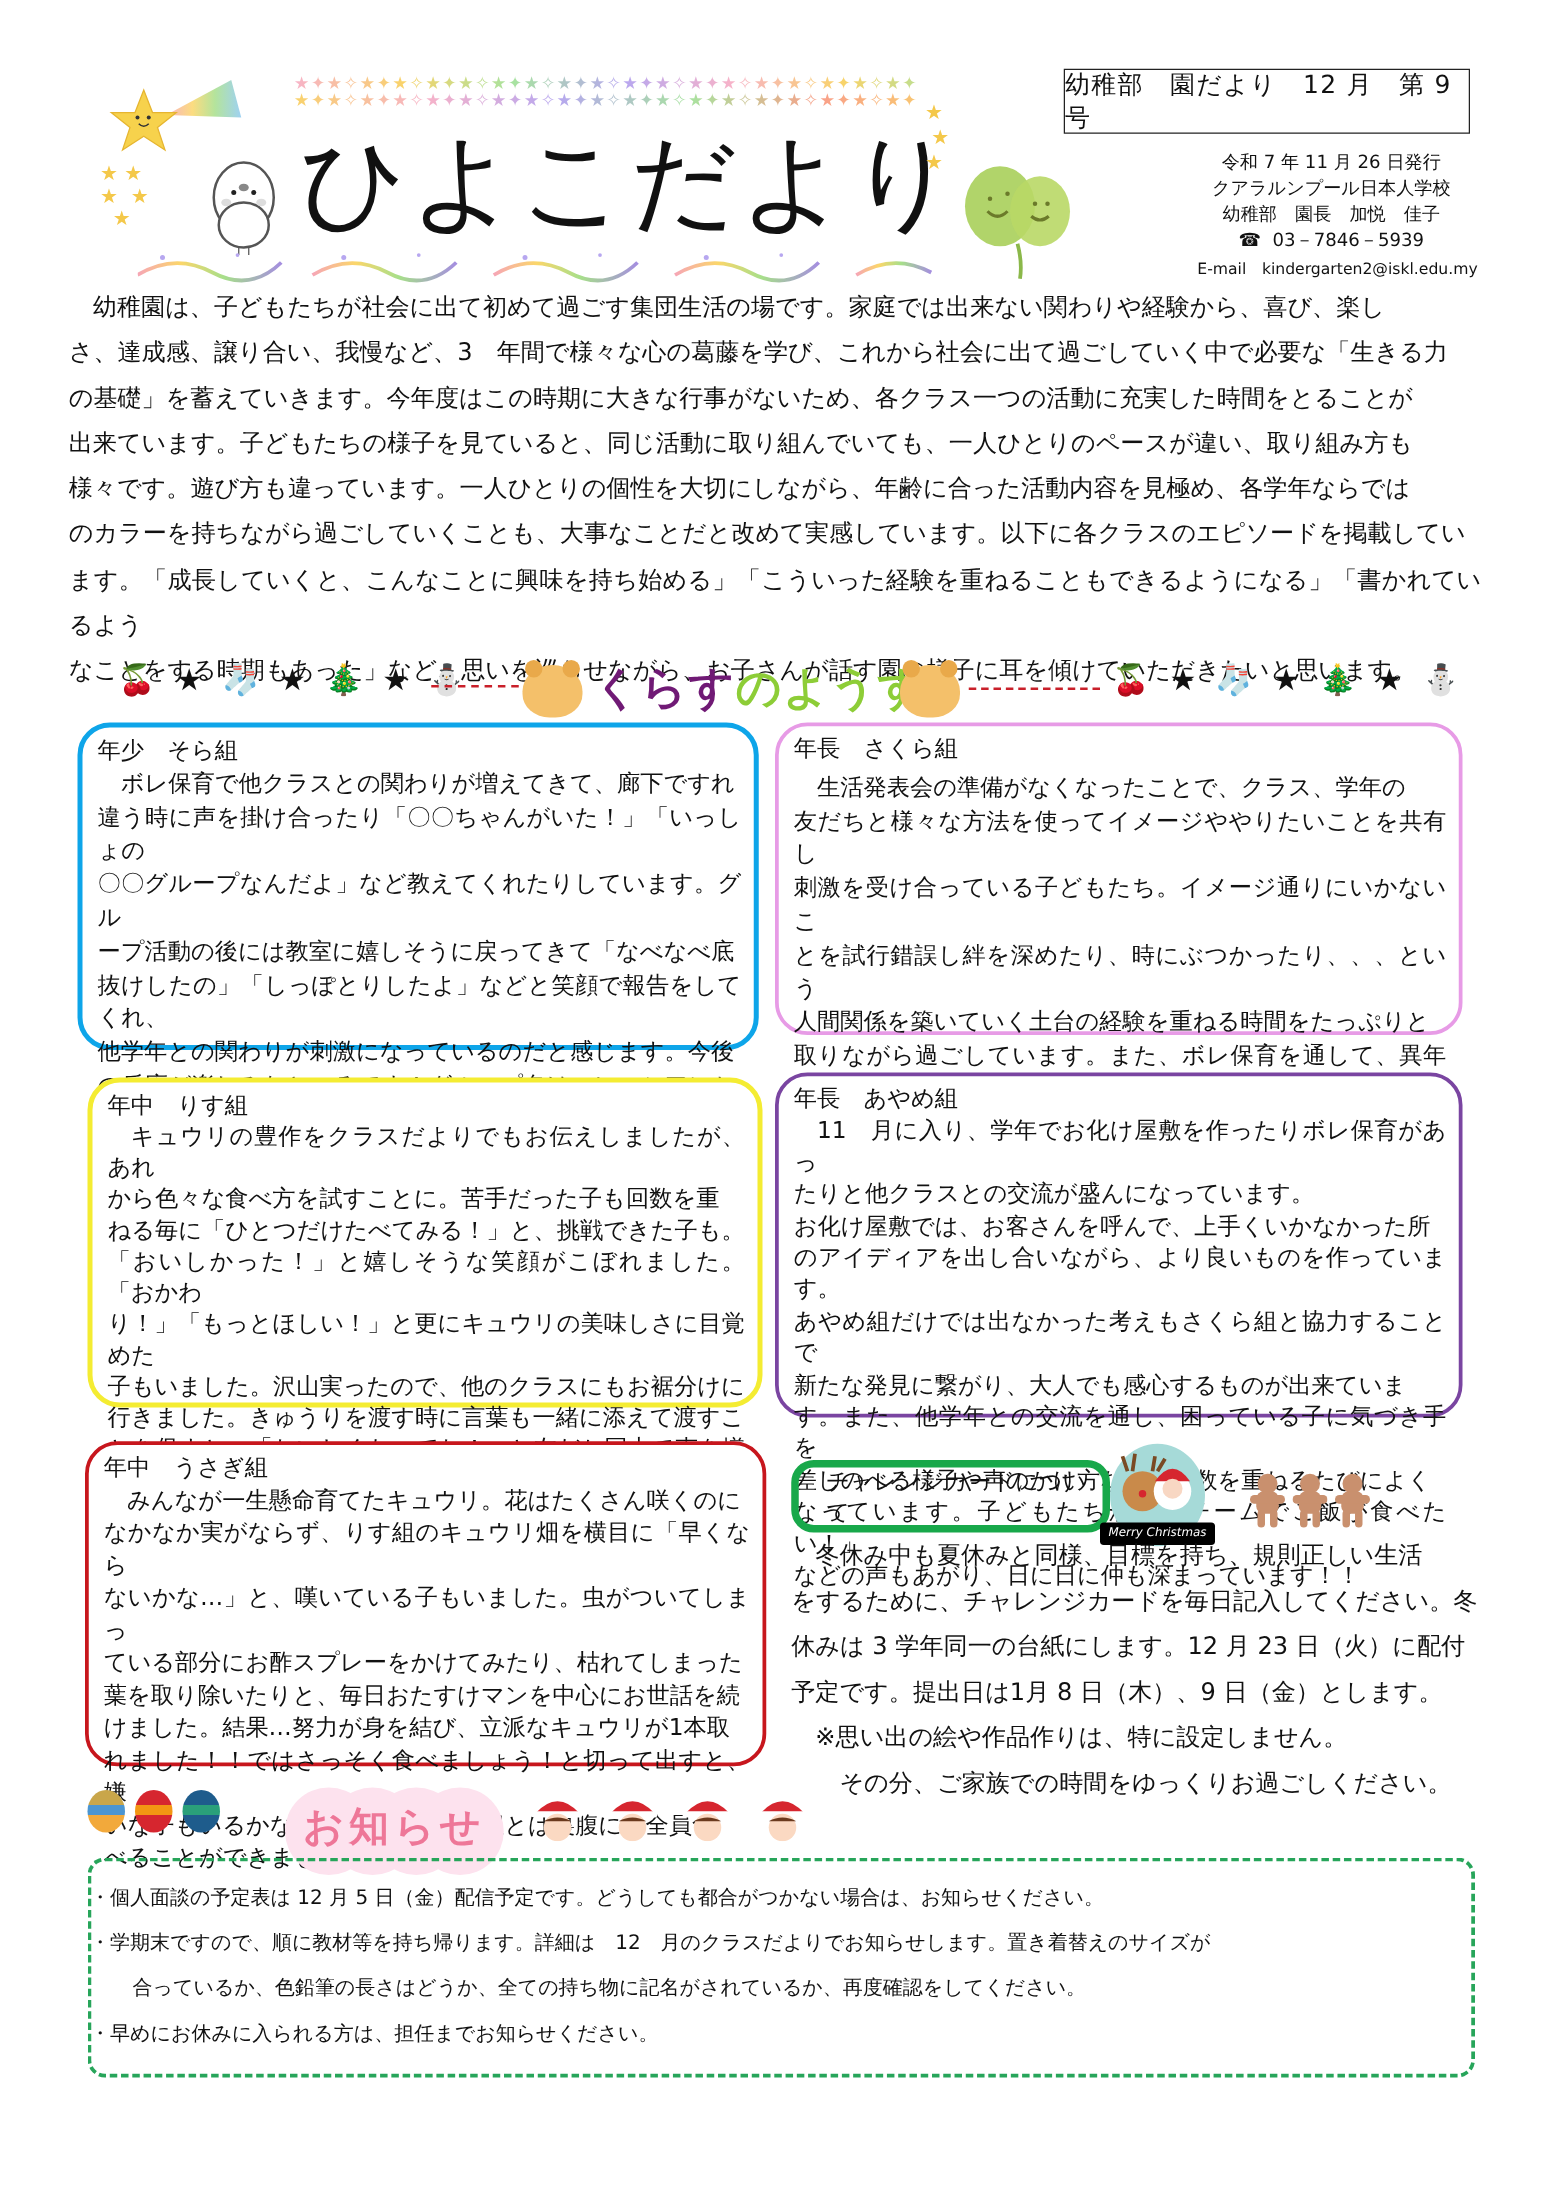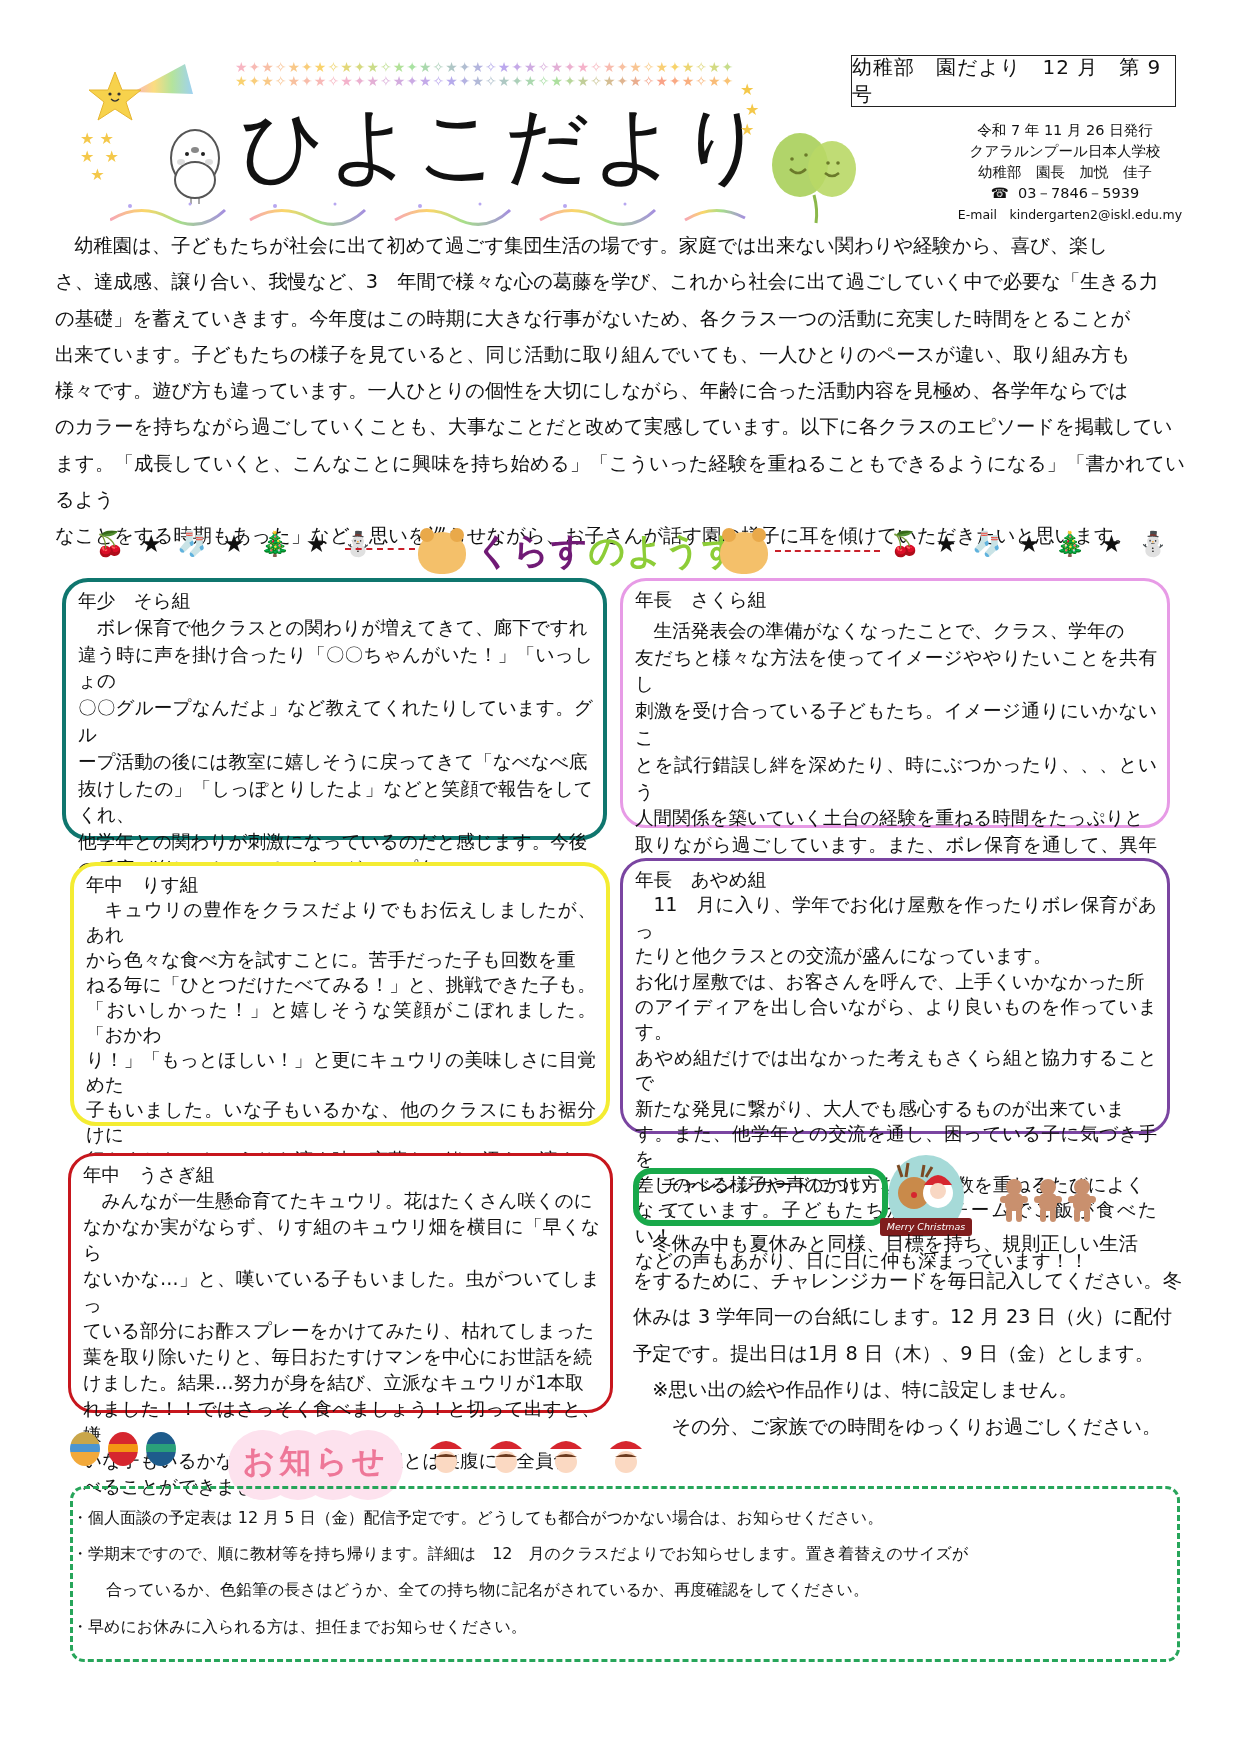--- a/index.html
+++ b/index.html
@@ -30,33 +30,33 @@
   .bear::before { left: 2px; } .bear::after { right: 2px; }
   .dashline { height: 0; border-top: 2px dashed #c9202a; }
 
   
   .cbox { position: absolute; box-sizing: border-box; border-radius: 26px; padding: 6px 10px 0 12px;
           font-size: 18.6px; line-height: 26.8px; background: #fff; }
   .cbox .head { white-space: pre; }
   .cbox .body { text-indent: 1em; text-align: justify; }
   .cbox .body span { display: block; }
 
-  .box-sora    { left: 62px;  top: 578px; width: 545px; height: 262px; border: 4px solid #0f766e; }
+  .box-sora    { left: 62px;  top: 578px; width: 545px; height: 262px; border: 4px solid #0ea5e9; }
   .box-sakura  { left: 620px; top: 578px; width: 550px; height: 250px; border: 3px solid #e79be6; }
   .box-risu    { left: 70px;  top: 862px; width: 540px; height: 264px; border: 4px solid #f4ec32; }
   .box-ayame   { left: 620px; top: 858px; width: 550px; height: 276px; border: 3px solid #7a45a1; }
   .box-usagi   { left: 68px;  top: 1153px; width: 545px; height: 260px; border: 3px solid #c7161d; }
 
   
   .challenge-tag { left: 633px; top: 1168px; width: 255px; height: 58px; border: 6px solid #18a84a;
                    border-radius: 18px; box-sizing: border-box; font-size: 18.5px; display: flex;
                    align-items: center; padding-left: 22px; }
   .xmas-badge { left: 888px; top: 1155px; width: 76px; height: 82px; border-radius: 50%;
                 background: #a6dad8; }
-  .xmas-ribbon { left: 880px; top: 1218px; width: 92px; height: 18px; background: #7f1d1d; color: #fff;
+  .xmas-ribbon { left: 880px; top: 1218px; width: 92px; height: 18px; background: #000000; color: #fff;
                  font-size: 9.5px; text-align: center; line-height: 18px; border-radius: 3px; font-style: italic; }
   .gingerbread { width: 28px; height: 45px; }
   .challenge-text { left: 633px; top: 1226px; width: 545px; font-size: 19.3px; line-height: 36.5px; }
   .challenge-text div { white-space: nowrap; }
 
   
   .ornament { width: 30px; height: 34px; border-radius: 50%; }
   .notice-title { left: 228px; top: 1430px; width: 175px; height: 70px; }
   .notice-title .blob { position: absolute; top: 0; width: 70px; height: 70px; border-radius: 50%; background: #fde2ee; }
   .notice-title .txt { position: absolute; left: 0; top: 10px; width: 175px; text-align: center; font-size: 32px;
@@ -214,21 +214,21 @@
 </div>
 
 <div class="cbox box-risu" style="line-height:25px;">
   <div class="head">年中　りす組</div>
   <div class="body">
     <span>キュウリの豊作をクラスだよりでもお伝えしましたが、あれ</span>
     <span style="text-indent:0">から色々な食べ方を試すことに。苦手だった子も回数を重</span>
     <span style="text-indent:0">ねる毎に「ひとつだけたべてみる！」と、挑戦できた子も。</span>
     <span style="text-indent:0">「おいしかった！」と嬉しそうな笑顔がこぼれました。「おかわ</span>
     <span style="text-indent:0">り！」「もっとほしい！」と更にキュウリの美味しさに目覚めた</span>
-    <span style="text-indent:0">子もいました。いな子もいるかな、他のクラスにもお裾分けに</span>
+    <span style="text-indent:0">子もいました。沢山実ったので、他のクラスにもお裾分けに</span>
     <span style="text-indent:0">行きました。きゅうりを渡す時に言葉も一緒に添えて渡すこ</span>
     <span style="text-indent:0">とを促すと、「おいしくたべてね！」と友だち同士で声を揃え</span>
     <span style="text-indent:0">て渡すことができました。現在は、製作で立体のキュウリを</span>
     <span style="text-indent:0">大量生産中。それを遊びに繋げていきたいと思います。</span>
   </div>
 </div>
 
 <div class="cbox box-ayame" style="line-height:25.4px;">
   <div class="head">年長　あやめ組</div>
   <div class="body">

